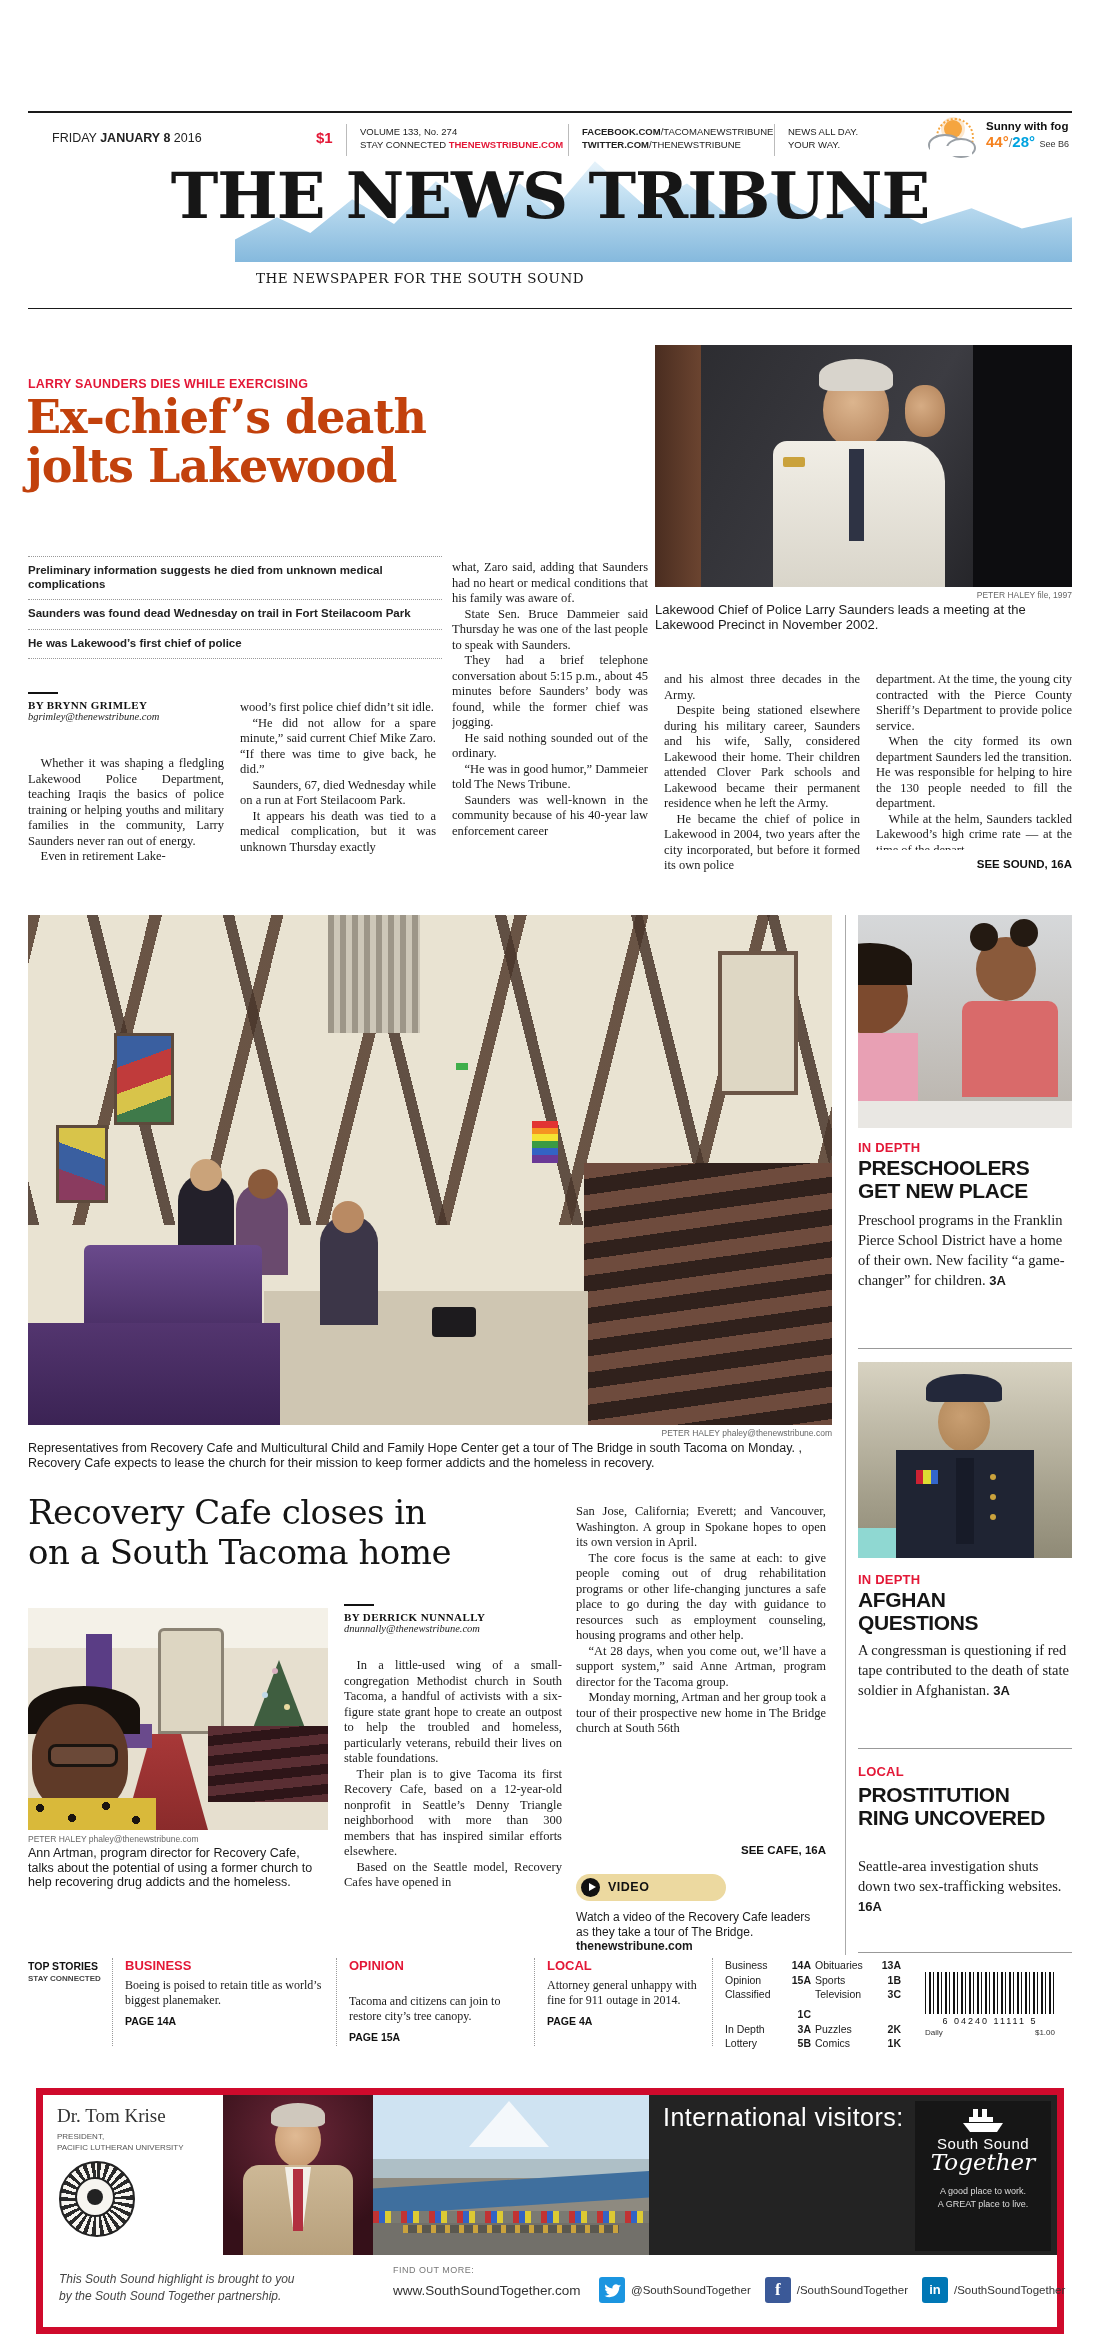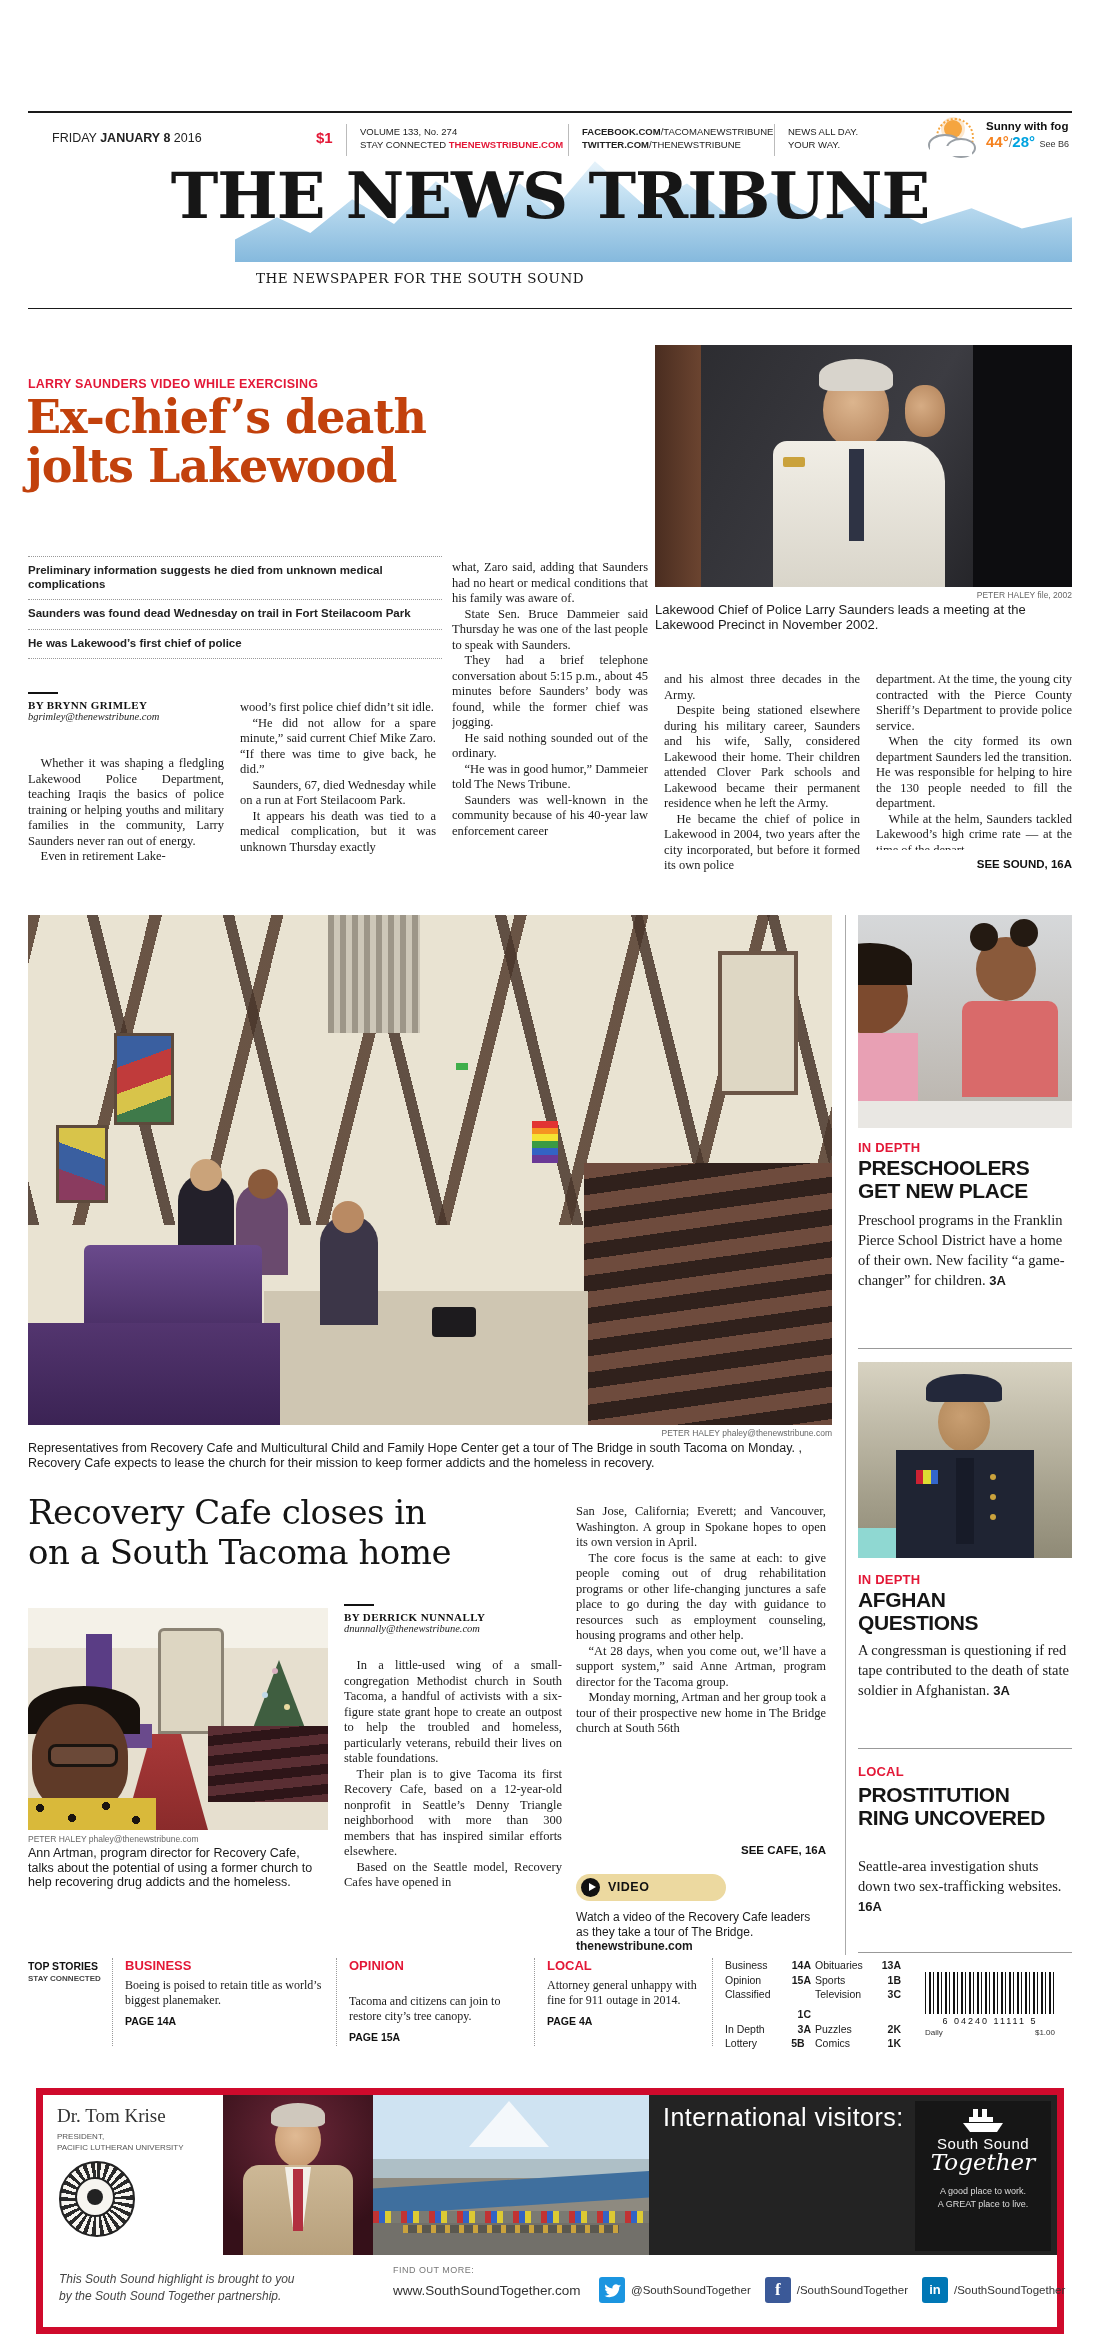--- a/index.html
+++ b/index.html
@@ -77,37 +77,37 @@
     <b style="font-size:15px;color:#f5821f;">44°</b><span style="font-size:13px;color:#888;">/</span><b style="font-size:15px;color:#00a3e0;">28°</b>
     <span style="font-size:9px;color:#333;">See B6</span>
   </div>
 </div>
 
 <div class="abs" style="left:235px;top:150px;width:837px;height:112px;background:linear-gradient(180deg,#f2f9fd 0%,#c3e0f2 40%,#85b9dd 100%);clip-path:polygon(0% 100%,0% 80%,5% 60%,9% 74%,14% 44%,19% 66%,24% 28%,29% 56%,34% 30%,38% 54%,43% 10%,49% 50%,54% 30%,59% 58%,64% 38%,70% 62%,76% 44%,82% 66%,88% 52%,94% 70%,100% 60%,100% 100%);"></div>
 <div class="abs dserif" style="left:60px;top:164px;width:980px;text-align:center;font-size:64px;line-height:1;font-weight:bold;letter-spacing:-1px;color:#161616;">THE NEWS TRIBUNE</div>
 <div class="abs dserif" style="left:190px;top:270px;width:460px;text-align:center;font-size:13.5px;letter-spacing:.5px;color:#161616;">THE NEWSPAPER FOR THE SOUTH SOUND</div>
 <div class="abs rule" style="left:28px;top:308px;width:1044px;height:1px;"></div>
 
-<div class="abs kicker" style="left:28px;top:377px;">LARRY SAUNDERS VIDEO WHILE EXERCISING</div>
+<div class="abs kicker" style="left:28px;top:377px;">LARRY SAUNDERS DIES WHILE EXERCISING</div>
 <div class="abs headline" style="left:26px;top:393px;width:620px;">
   <div>Ex-chief’s death</div>
   <div>jolts Lakewood</div>
 </div>
 
 <div class="ph" style="left:655px;top:345px;width:417px;height:242px;background:linear-gradient(120deg,#2a2a2e 0%,#3c3c42 55%,#17171a 100%);">
   <div style="left:0;top:0;width:46px;height:242px;background:linear-gradient(90deg,#4a2d20,#6b4430);"></div>
   <div style="left:318px;top:0;width:99px;height:242px;background:#0d0d10;"></div>
   <div style="left:168px;top:26px;width:66px;height:78px;border-radius:50%;background:radial-gradient(circle at 45% 40%,#dcb58e,#b07f58);"></div>
   <div style="left:164px;top:14px;width:74px;height:32px;border-radius:50% 50% 20% 20%;background:#d8d4cc;"></div>
   <div style="left:118px;top:96px;width:172px;height:146px;border-radius:14px 40px 0 0;background:linear-gradient(180deg,#f1eee6,#d9d5ca);"></div>
   <div style="left:194px;top:104px;width:15px;height:92px;background:#2e3344;"></div>
   <div style="left:128px;top:112px;width:22px;height:10px;background:#caa23c;border-radius:2px;"></div>
   <div style="left:250px;top:40px;width:40px;height:52px;border-radius:45%;background:radial-gradient(circle at 40% 40%,#d6ac84,#a9784f);"></div>
 </div>
-<div class="abs credit" style="left:655px;top:590px;width:417px;">PETER HALEY file, 2002</div>
+<div class="abs credit" style="left:655px;top:590px;width:417px;">PETER HALEY file, 1997</div>
 <div class="abs caption" style="left:655px;top:602px;width:417px;font-size:13px;line-height:15px;">Lakewood Chief of Police Larry Saunders leads a meeting at the Lakewood Precinct in November 2002.</div>
 
 <div class="abs" style="left:28px;top:556px;width:414px;">
   <div class="subhead">Preliminary information suggests he died from unknown medical complications</div>
   <div class="subhead">Saunders was found dead Wednesday on trail in Fort Steilacoom Park</div>
   <div class="subhead" style="border-bottom:1px dotted #999;">He was Lakewood’s first chief of police</div>
 </div>
 
 <div class="abs" style="left:28px;top:692px;">
   <div class="byline-rule"></div>
@@ -282,21 +282,21 @@
       <b style="text-align:right;">1B</b>
     <span>Classified</span>
       <b style="text-align:right;margin-top:20px;">1C</b>
     <span>Television</span>
       <b style="text-align:right;">3C</b>
     <span>In Depth</span>
       <b style="text-align:right;">3A</b>
     <span>Puzzles</span>
       <b style="text-align:right;">2K</b>
     <span>Lottery</span>
-      <b style="text-align:center;">5B</b>
+      <b style="text-align:right;">5B</b>
     <span>Comics</span>
       <b style="text-align:right;">1K</b>
   </div>
 </div>
 <div class="abs" style="left:915px;top:1972px;width:150px;">
   <div style="margin:0 10px;height:42px;background:repeating-linear-gradient(90deg,#111 0 1.5px,#fff 1.5px 4px,#111 4px 6.5px,#fff 6.5px 8px);"></div>
   <div style="text-align:center;font-size:9px;letter-spacing:2px;color:#111;margin-top:2px;">6  04240 11111  5</div>
   <div style="display:flex;justify-content:space-between;margin-top:2px;padding:0 10px;">
     <span style="font-size:8px;color:#333;">Daily</span>
     <span style="font-size:8px;color:#333;">$1.00</span>

